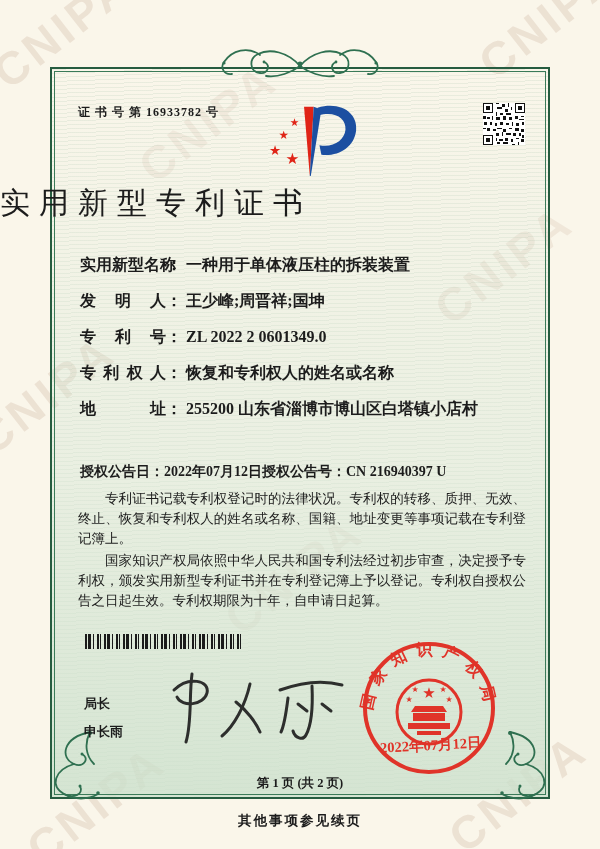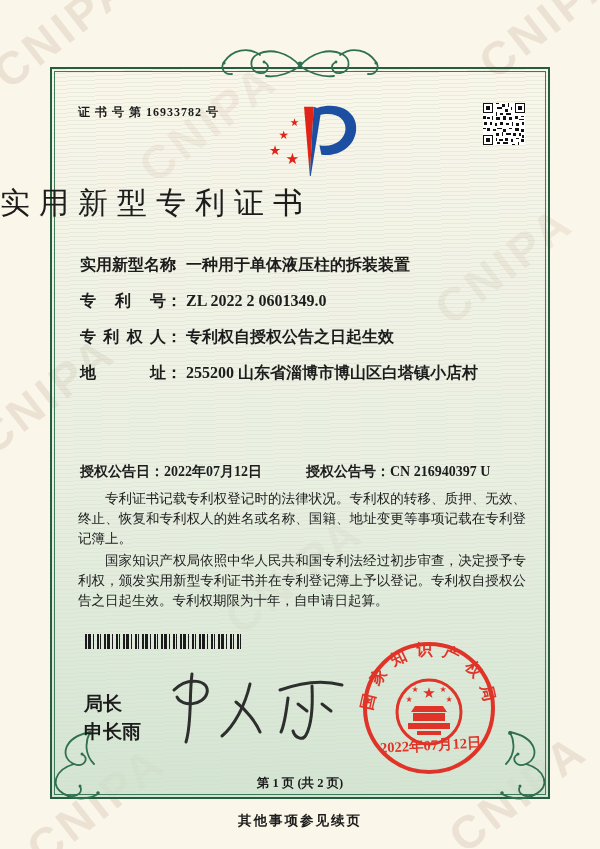--- a/index.html
+++ b/index.html
@@ -29,36 +29,36 @@
   .qr{position:absolute;left:483px;top:103px;width:42px;height:42px;}
   .logo{position:absolute;left:252px;top:96px;width:106px;height:84px;}
   .title{
     position:absolute;left:0;top:183px;width:100%;text-align:left;
     font-size:30px;font-weight:400;letter-spacing:9px;
   }
   .fields{position:absolute;left:80px;top:247px;width:445px;font-size:16px;font-weight:600;margin-top:8px;}
   .field-row{height:36px;line-height:20px;white-space:nowrap;}
   .field-label{display:inline-block;width:86px;text-align:justify;text-align-last:justify;}
   .grant-row{position:absolute;left:80px;top:463px;width:450px;font-size:14px;font-weight:600;white-space:nowrap;}
-  .grant-no-group{margin-left:44px;}
+  .grant-no-group{}
   .body-text{
     position:absolute;left:78px;top:489px;width:448px;
     font-size:13.5px;line-height:20px;text-align:justify;font-weight:500;
   }
   .body-text p{margin:0 0 2px 0;text-indent:2em;}
   .barcode{
     position:absolute;left:85px;top:634px;width:156px;height:15px;
     background:repeating-linear-gradient(90deg,
       #1b1b1b 0 2px, transparent 2px 3px,
       #1b1b1b 3px 6px, transparent 6px 8px,
       #1b1b1b 8px 9px, transparent 9px 12px,
       #1b1b1b 12px 14px, transparent 14px 15px,
       #1b1b1b 15px 16px, transparent 16px 19px);
   }
-  .director{position:absolute;left:84px;top:690px;font-family:"Liberation Sans","DejaVu Sans",sans-serif;font-size:19px;font-weight:700;line-height:28px;}
+  .director{position:absolute;left:84px;top:690px;font-family:"Liberation Sans","DejaVu Sans",sans-serif;font-size:13px;font-weight:700;line-height:28px;}
   .signature{position:absolute;left:162px;top:668px;width:190px;height:82px;}
   .seal{position:absolute;left:353px;top:640px;width:152px;height:152px;opacity:0.92;}
   .page-info{position:absolute;left:0;top:775px;width:100%;text-align:center;font-size:12.5px;font-weight:600;}
   .footer-note{position:absolute;left:0;top:812px;width:100%;text-align:center;font-size:13.5px;font-weight:700;letter-spacing:2px;}
   .ornament-top{position:absolute;left:50%;top:42px;transform:translateX(-50%);width:176px;height:44px;}
   .corner{position:absolute;width:58px;height:74px;}
   .corner-bl{left:44px;top:728px;}
   .corner-br{left:498px;top:728px;transform:scaleX(-1);}
 </style>
 </head>
@@ -201,24 +201,27 @@
     </g>
   </svg>
 
   <div class="title">实用新型专利证书</div>
 
   <div class="fields">
     <div class="field-row">
       <span class="field-label">实用新型名称</span><span>：</span> <span>一种用于单体液压柱的拆装装置</span>
     </div>
     <div class="field-row">
+      <span class="field-label">发明人</span><span>：</span> <span>王少峰;周晋祥;国坤</span>
+    </div>
+    <div class="field-row">
       <span class="field-label">专利号</span><span>：</span> <span>ZL 2022 2 0601349.0</span>
     </div>
     <div class="field-row">
-      <span class="field-label">专利权人</span><span>：</span> <span>专利权自授权公告之日起生效</span>
+      <span class="field-label">专利权人</span><span>：</span> <span>恢复和专利权人的姓名或名称</span>
     </div>
     <div class="field-row">
       <span class="field-label">地址</span><span>：</span> <span>255200 山东省淄博市博山区白塔镇小店村</span>
     </div>
   </div>
 
   <div class="grant-row">
     <span>授权公告日：</span><span>2022年07月12日</span><span class="grant-no-group">授权公告号：</span><span>CN 216940397 U</span>
   </div>
 

